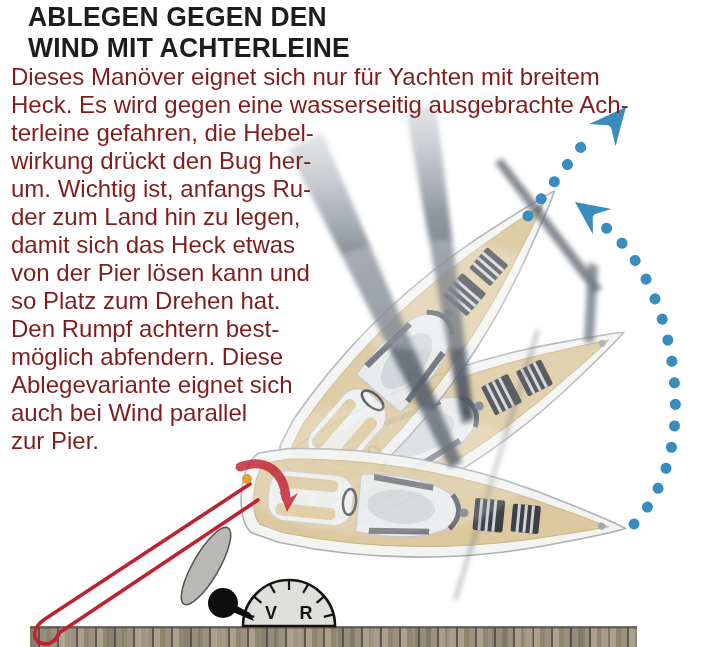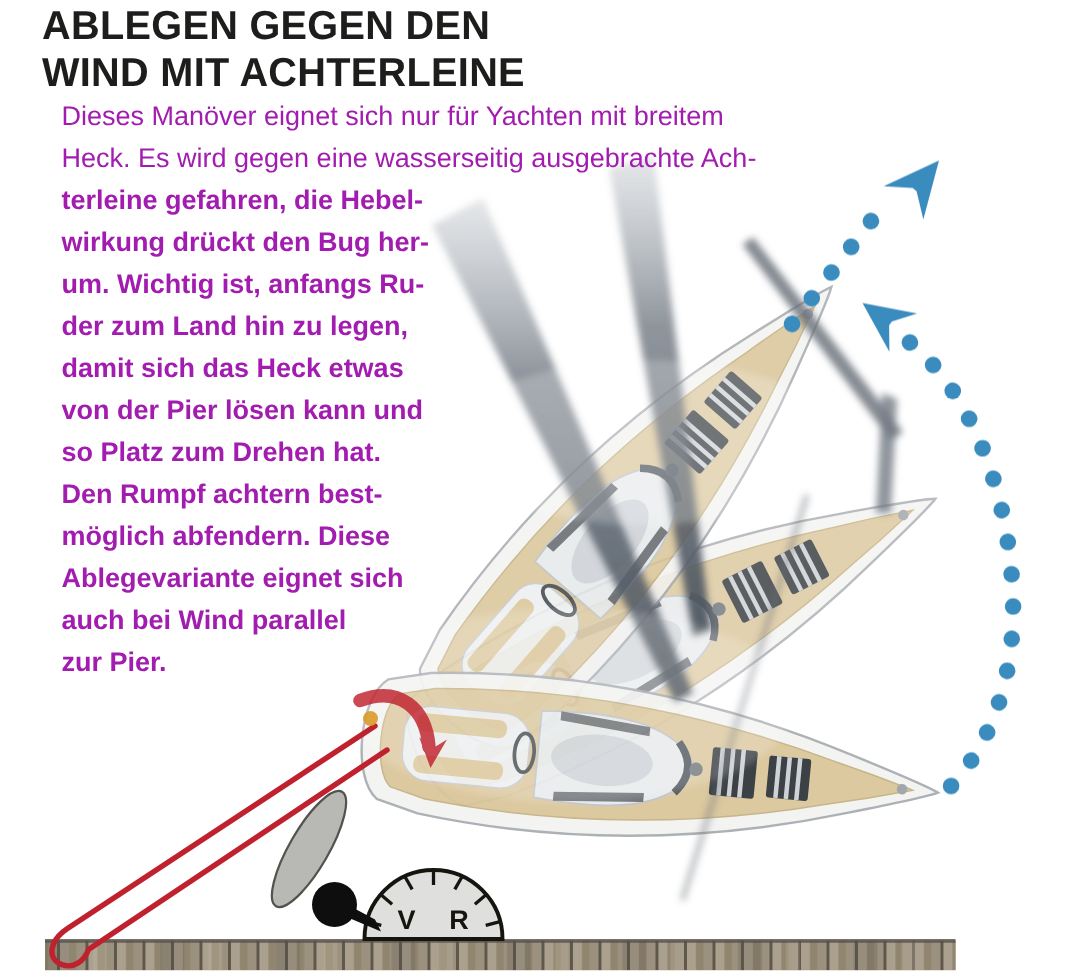--- a/index.html
+++ b/index.html
@@ -7,25 +7,25 @@
     position:relative;width:712px;height:647px;background:#ffffff;overflow:hidden;
     font-family:"Liberation Sans", sans-serif;
   }
   .illustration{position:absolute;left:0;top:0;z-index:1;}
   .page-title{
     position:absolute;left:28px;top:2px;z-index:2;margin:0;
     font-size:27px;line-height:31px;font-weight:800;color:#1d1d1b;
     letter-spacing:0.2px;transform:scaleX(.98);transform-origin:left top;
   }
   .body-wide,.body-narrow{
-    position:absolute;left:41px;z-index:2;color:#a21caf;
-    font-size:18px;line-height:28px;white-space:pre;
+    position:absolute;left:11px;z-index:2;color:#7f1d1d;
+    font-size:24px;line-height:28px;white-space:pre;
   }
   .body-wide{top:63px;}
-  .body-narrow{top:119px;font-weight:bold;}
+  .body-narrow{top:119px;}
   svg text.gauge-letter{
     font-family:"Liberation Sans", sans-serif;font-weight:bold;font-size:18px;fill:#15140f;
   }
 </style>
 </head>
 <body>
 
 <div class="page">
 
   <svg class="illustration" width="712" height="647" viewBox="0 0 712 647" xmlns="http://www.w3.org/2000/svg">

